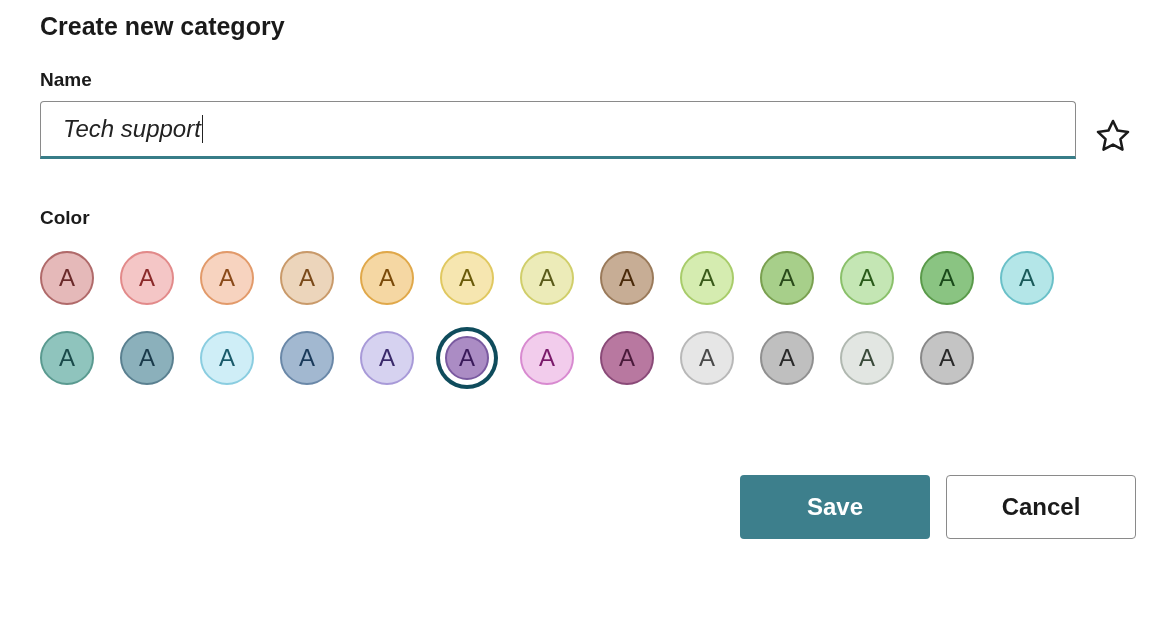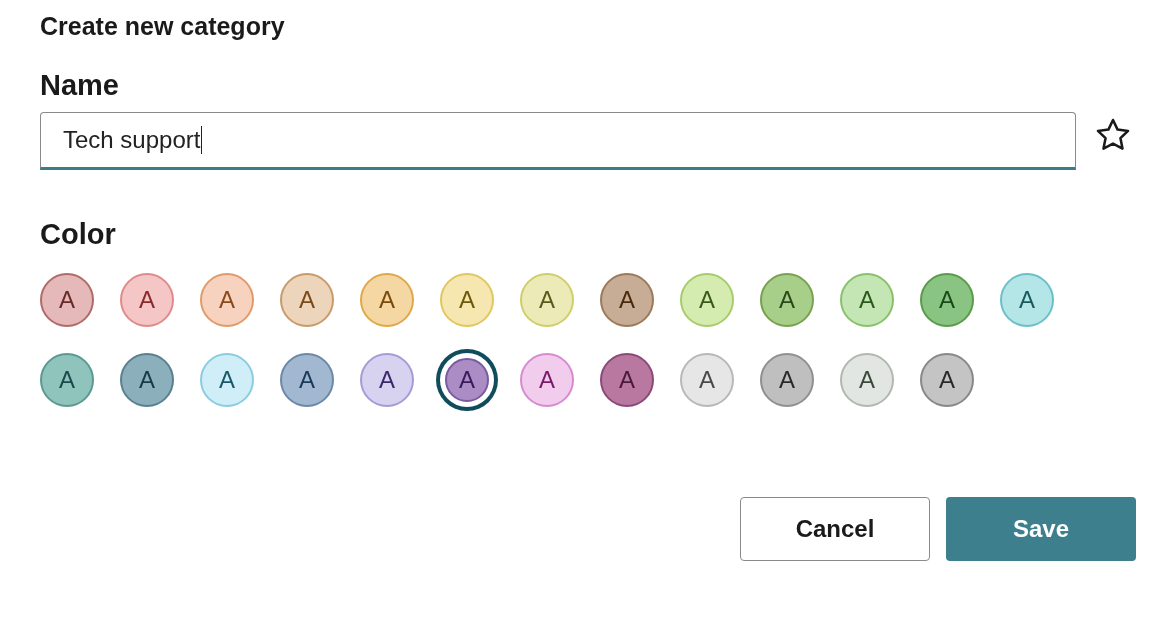--- a/index.html
+++ b/index.html
@@ -9,31 +9,32 @@
       padding: 12px 40px 40px 40px;
       width: 1176px;
     }
     .dialog-title {
       font-size: 25px;
       font-weight: 700;
       color: #1a1a1a;
       margin-bottom: 28px;
     }
     .field-label {
-      font-size: 29px;
+      font-size: 19px;
       font-weight: 600;
       color: #1a1a1a;
       margin-bottom: 10px;
       display: block;
     }
     .name-row {
       display: flex;
-      align-items: flex-start;
+      align-items: flex-end;
       gap: 14px;
       margin-bottom: 48px;
+      font-style: italic;
     }
     .name-input {
       flex: 1;
       height: 58px;
       font-size: 24px;
       padding: 0 22px;
       border: 1px solid #8a8a8a;
       border-bottom: 3px solid #387d88;
       border-radius: 4px 4px 0 0;
       outline: none;
@@ -215,15 +216,15 @@
       <div class="swatch-wrap">
         <div class="swatch" style="background: rgb(226, 230, 226); border-color: rgb(176, 184, 176); color: rgb(58, 74, 58);">A</div>
       </div>
       <div class="swatch-wrap">
         <div class="swatch" style="background: rgb(196, 196, 196); border-color: rgb(136, 136, 136); color: rgb(42, 42, 42);">A</div>
       </div>
     </div>
 </div>
 
 <div class="actions">
+  <button class="btn btn-primary">Save</button>
   <button class="btn btn-secondary">Cancel</button>
-  <button class="btn btn-primary">Save</button>
 </div>
 
 </body></html>

